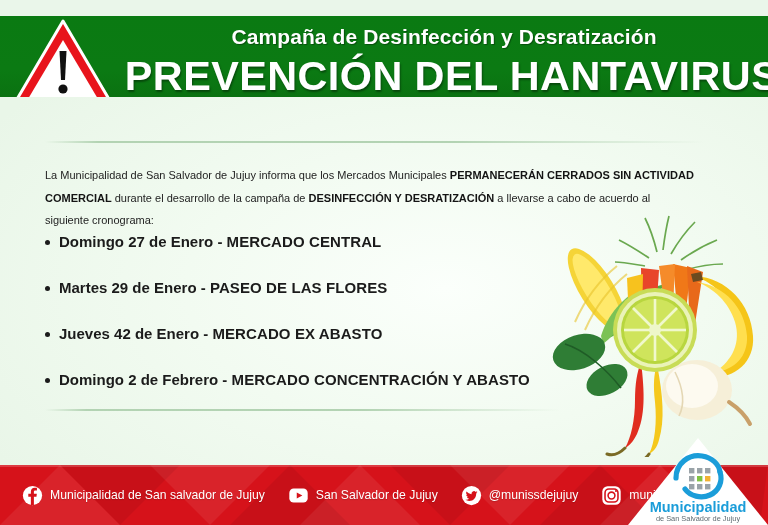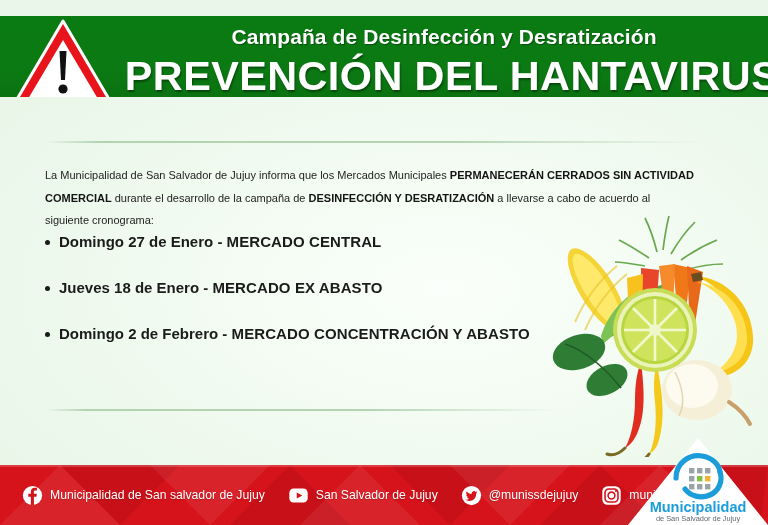--- a/index.html
+++ b/index.html
@@ -195,21 +195,26 @@
 
     <p class="paragraph"><span>La Municipalidad de San Salvador de Jujuy informa que los Mercados Municipales </span><b>PERMANECERÁN CERRADOS SIN ACTIVIDAD COMERCIAL</b><span> durante el desarrollo de la campaña de </span><b>DESINFECCIÓN Y DESRATIZACIÓN</b><span> a llevarse a cabo de acuerdo al siguiente cronograma:</span></p>
 
     <div class="schedule">
       <div class="sched-item">
         <span class="bullet"></span><span class="sched-day">Domingo 27 de Enero</span>
         <span class="sched-dash">-</span>
         <span class="sched-place">MERCADO CENTRAL</span>
       </div>
       <div class="sched-item">
-        <span class="bullet"></span><span class="sched-day">Jueves 18 de Enero</span>
+        <span class="bullet"></span><span class="sched-day">Martes 29 de Enero</span>
+        <span class="sched-dash">-</span>
+        <span class="sched-place">PASEO DE LAS FLORES</span>
+      </div>
+      <div class="sched-item">
+        <span class="bullet"></span><span class="sched-day">Jueves 42 de Enero</span>
         <span class="sched-dash">-</span>
         <span class="sched-place">MERCADO EX ABASTO</span>
       </div>
       <div class="sched-item">
         <span class="bullet"></span><span class="sched-day">Domingo 2 de Febrero</span>
         <span class="sched-dash">-</span>
         <span class="sched-place">MERCADO CONCENTRACIÓN Y ABASTO</span>
       </div>
     </div>
 

